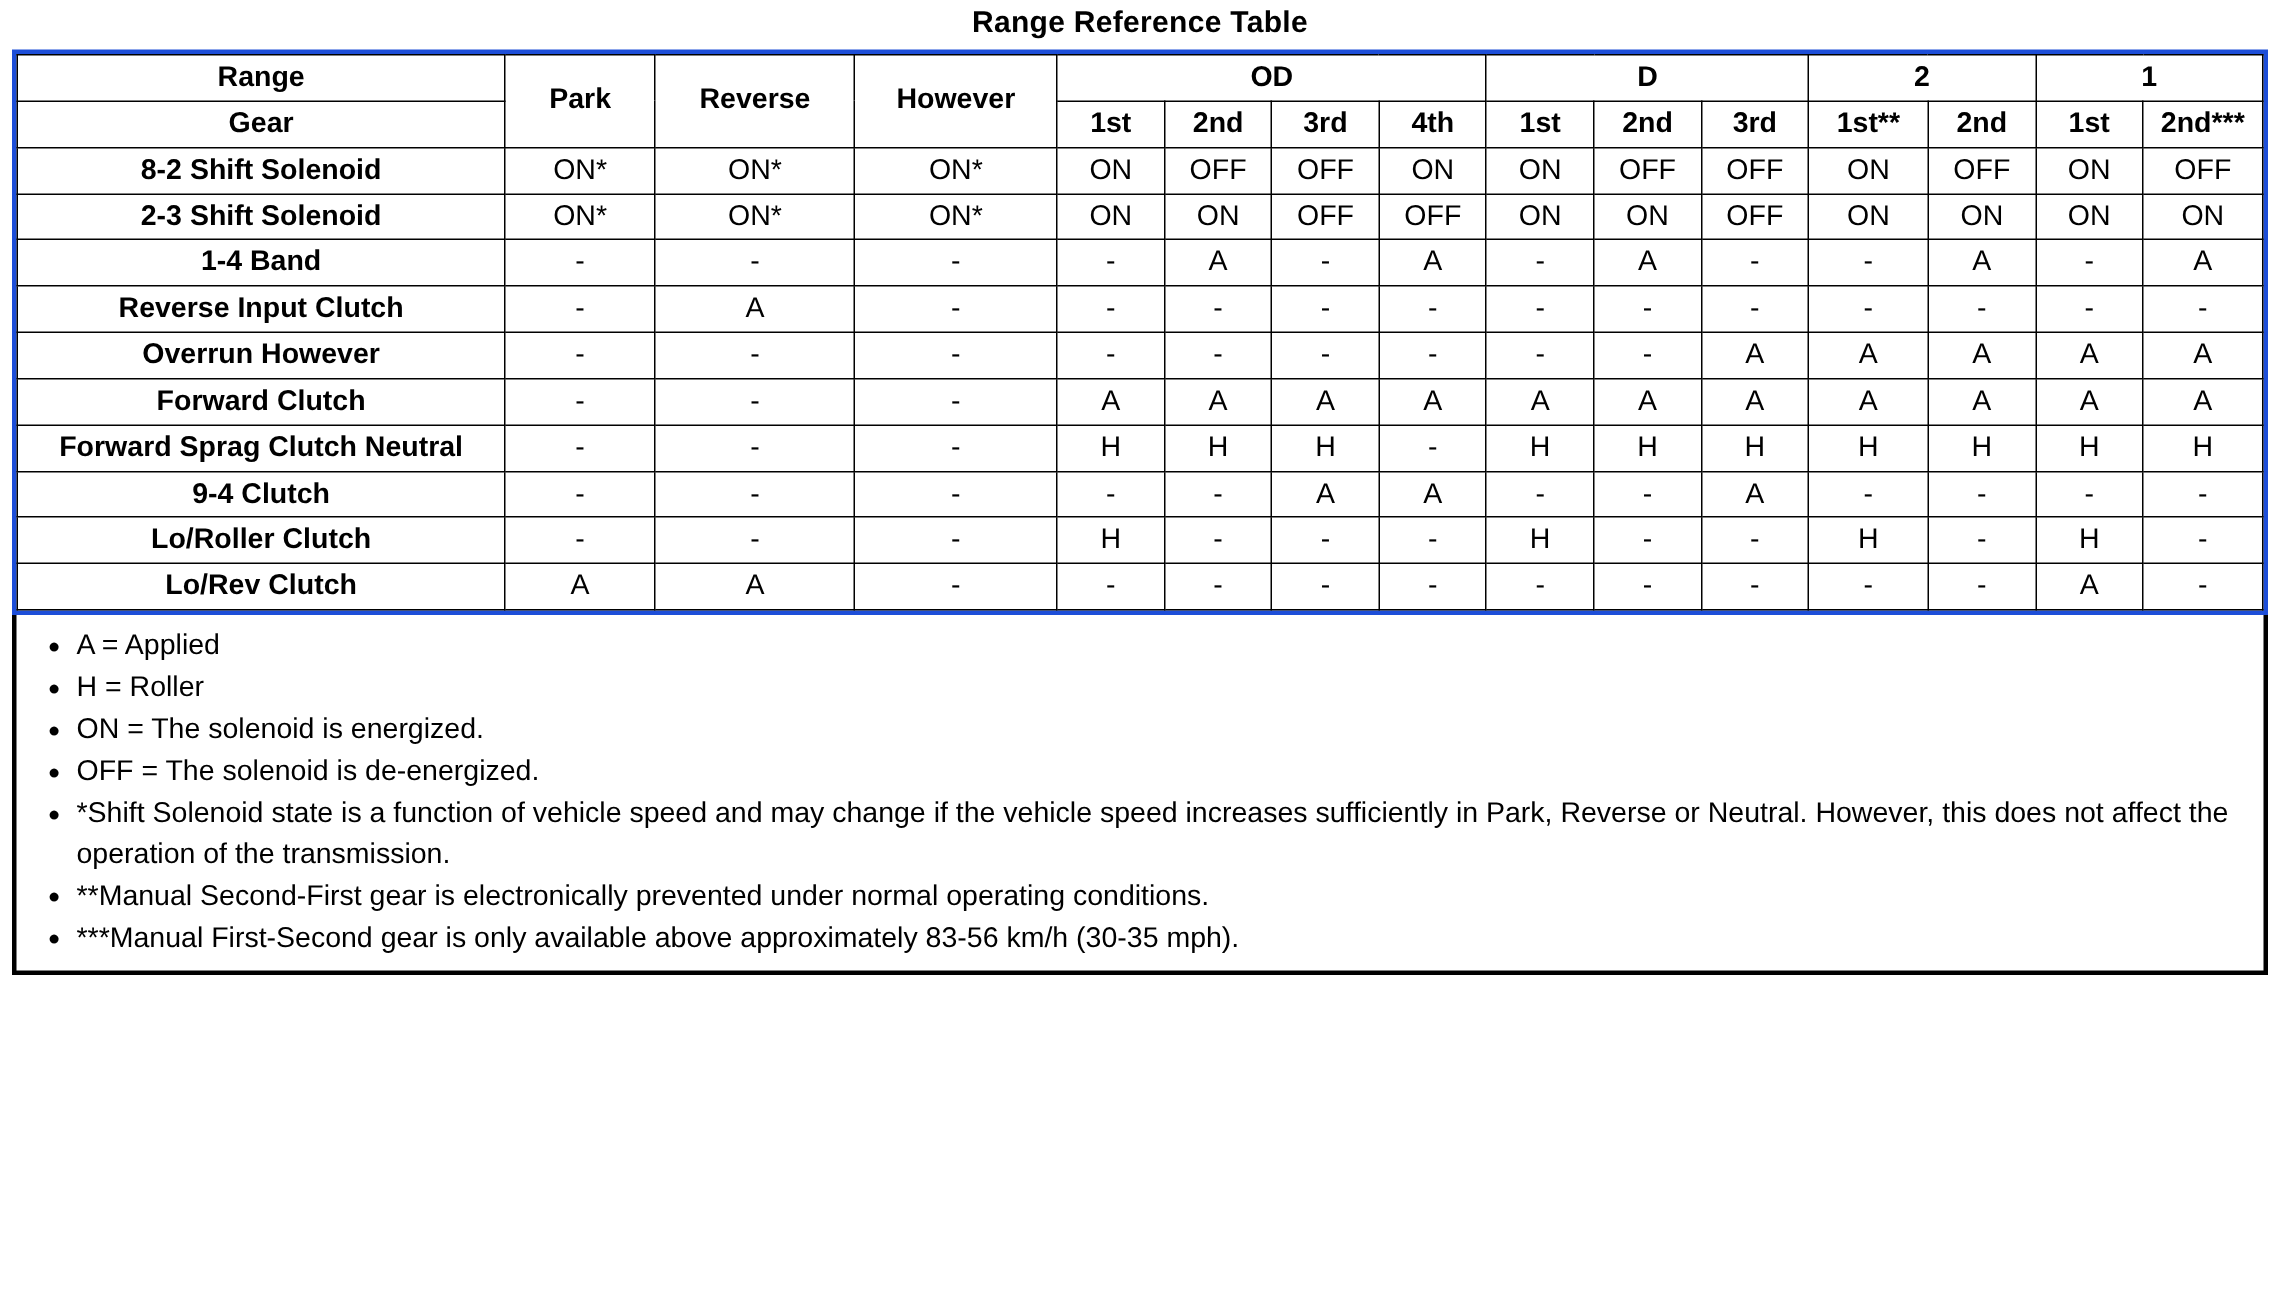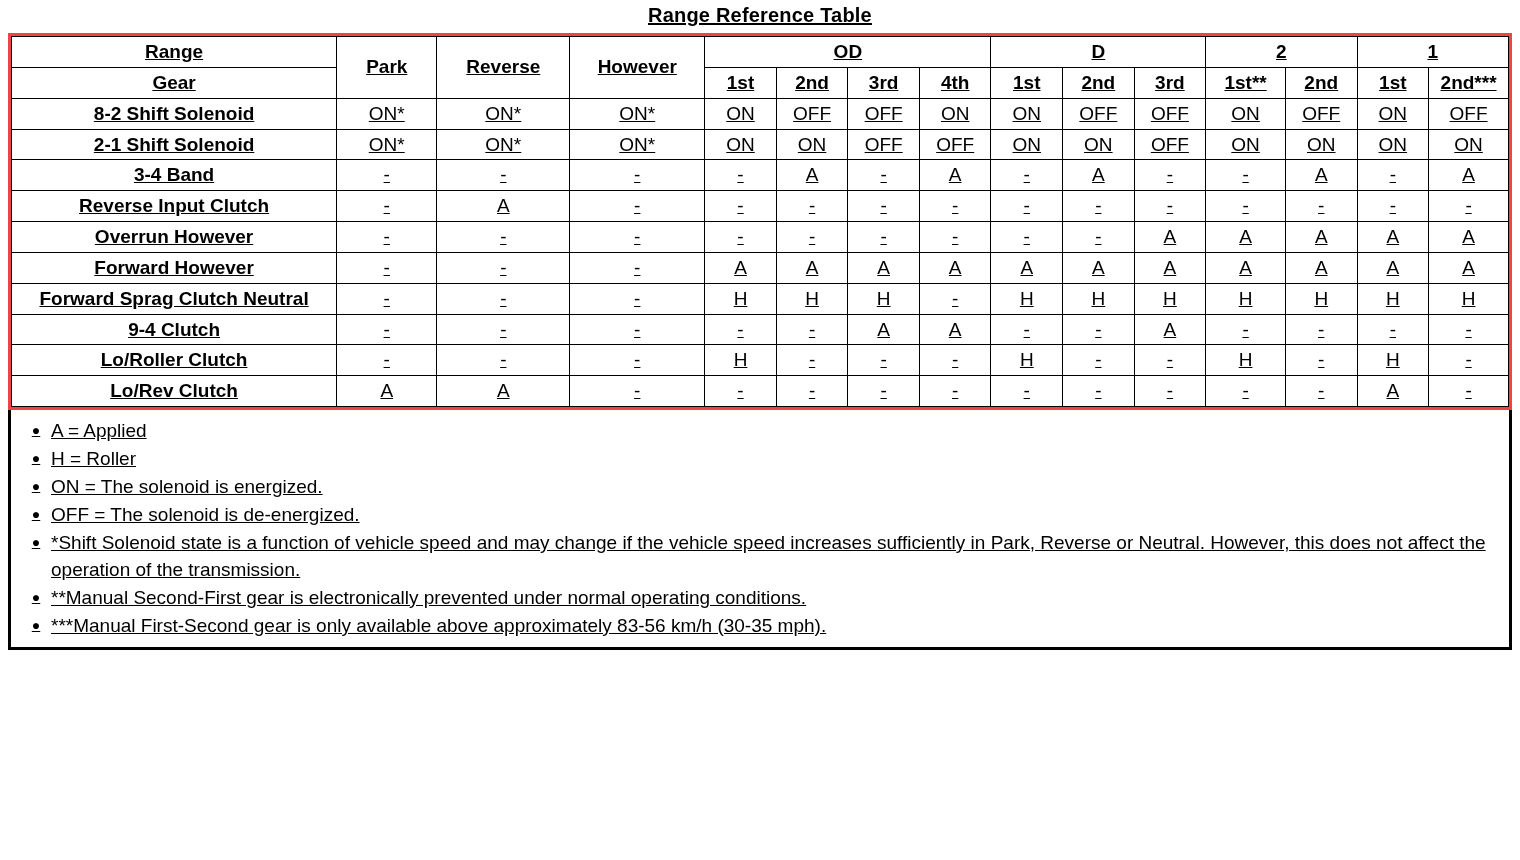--- a/index.html
+++ b/index.html
@@ -12,33 +12,32 @@
     height: 860px;
     font-family: "Liberation Sans", sans-serif;
     color: #000000;
     -webkit-font-smoothing: antialiased;
   }
   .page {
     position: relative;
     width: 1520px;
     height: 860px;
     box-sizing: border-box;
-    text-decoration: underline;
   }
   .doc-title {
     text-align: center;
     font-size: 20px;
     font-weight: bold;
     padding-top: 4px;
     padding-bottom: 6px;
     letter-spacing: 0.2px;
   }
   .table-wrap {
     margin: 0 8px;
-    border: 3px solid #ef4444;
+    border: 3px solid #1d4ed8;
     box-sizing: border-box;
   }
   table.rrt {
     border-collapse: collapse;
     width: 100%;
     table-layout: fixed;
   }
   table.rrt td, table.rrt th {
     border: 1.5px solid #000;
     text-align: center;
@@ -163,38 +162,38 @@
           <td class="val">ON</td>
           <td class="val">ON</td>
           <td class="val">OFF</td>
           <td class="val">OFF</td>
           <td class="val">ON</td>
           <td class="val">OFF</td>
           <td class="val">ON</td>
           <td class="val">OFF</td>
         </tr>
         <tr>
-          <td class="rowlabel">2-1 Shift Solenoid</td>
-          <td class="val">ON*</td>
-          <td class="val">ON*</td>
-          <td class="val">ON*</td>
-          <td class="val">ON</td>
-          <td class="val">ON</td>
-          <td class="val">OFF</td>
-          <td class="val">OFF</td>
-          <td class="val">ON</td>
-          <td class="val">ON</td>
-          <td class="val">OFF</td>
-          <td class="val">ON</td>
-          <td class="val">ON</td>
-          <td class="val">ON</td>
-          <td class="val">ON</td>
-        </tr>
-        <tr>
-          <td class="rowlabel">3-4 Band</td>
+          <td class="rowlabel">2-3 Shift Solenoid</td>
+          <td class="val">ON*</td>
+          <td class="val">ON*</td>
+          <td class="val">ON*</td>
+          <td class="val">ON</td>
+          <td class="val">ON</td>
+          <td class="val">OFF</td>
+          <td class="val">OFF</td>
+          <td class="val">ON</td>
+          <td class="val">ON</td>
+          <td class="val">OFF</td>
+          <td class="val">ON</td>
+          <td class="val">ON</td>
+          <td class="val">ON</td>
+          <td class="val">ON</td>
+        </tr>
+        <tr>
+          <td class="rowlabel">1-4 Band</td>
           <td class="val">-</td>
           <td class="val">-</td>
           <td class="val">-</td>
           <td class="val">-</td>
           <td class="val">A</td>
           <td class="val">-</td>
           <td class="val">A</td>
           <td class="val">-</td>
           <td class="val">A</td>
           <td class="val">-</td>
@@ -231,21 +230,21 @@
           <td class="val">-</td>
           <td class="val">-</td>
           <td class="val">-</td>
           <td class="val">A</td>
           <td class="val">A</td>
           <td class="val">A</td>
           <td class="val">A</td>
           <td class="val">A</td>
         </tr>
         <tr>
-          <td class="rowlabel">Forward However</td>
+          <td class="rowlabel">Forward Clutch</td>
           <td class="val">-</td>
           <td class="val">-</td>
           <td class="val">-</td>
           <td class="val">A</td>
           <td class="val">A</td>
           <td class="val">A</td>
           <td class="val">A</td>
           <td class="val">A</td>
           <td class="val">A</td>
           <td class="val">A</td>

